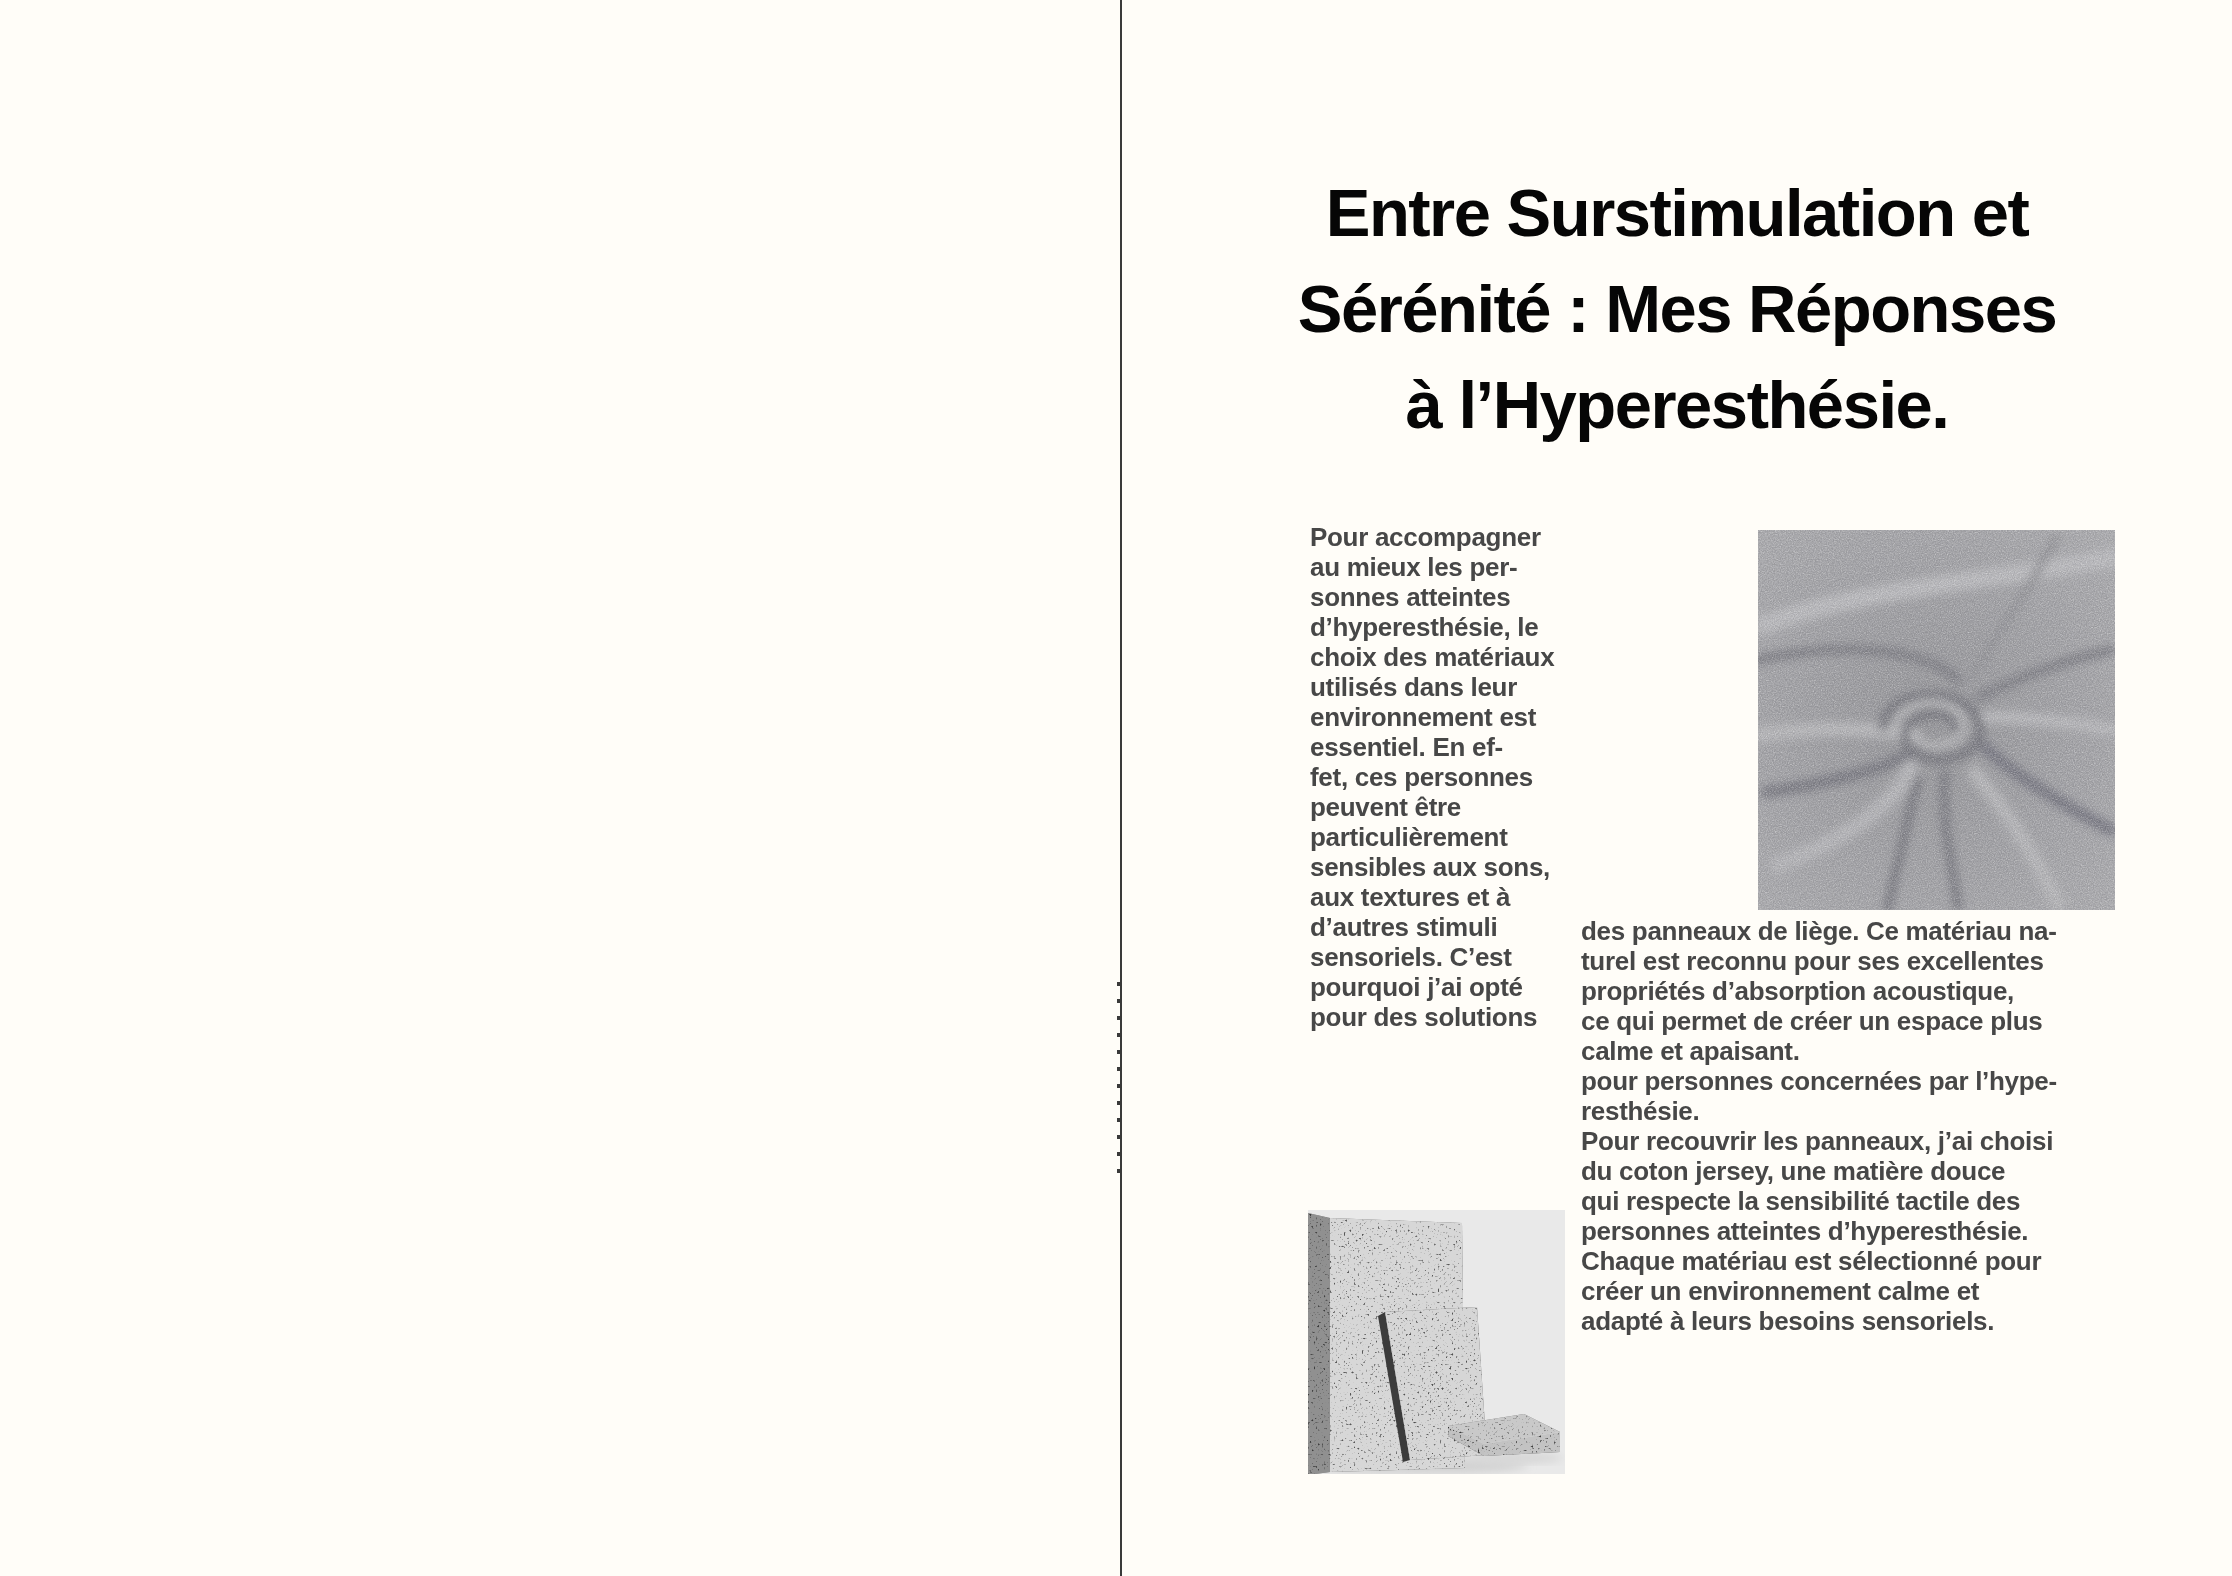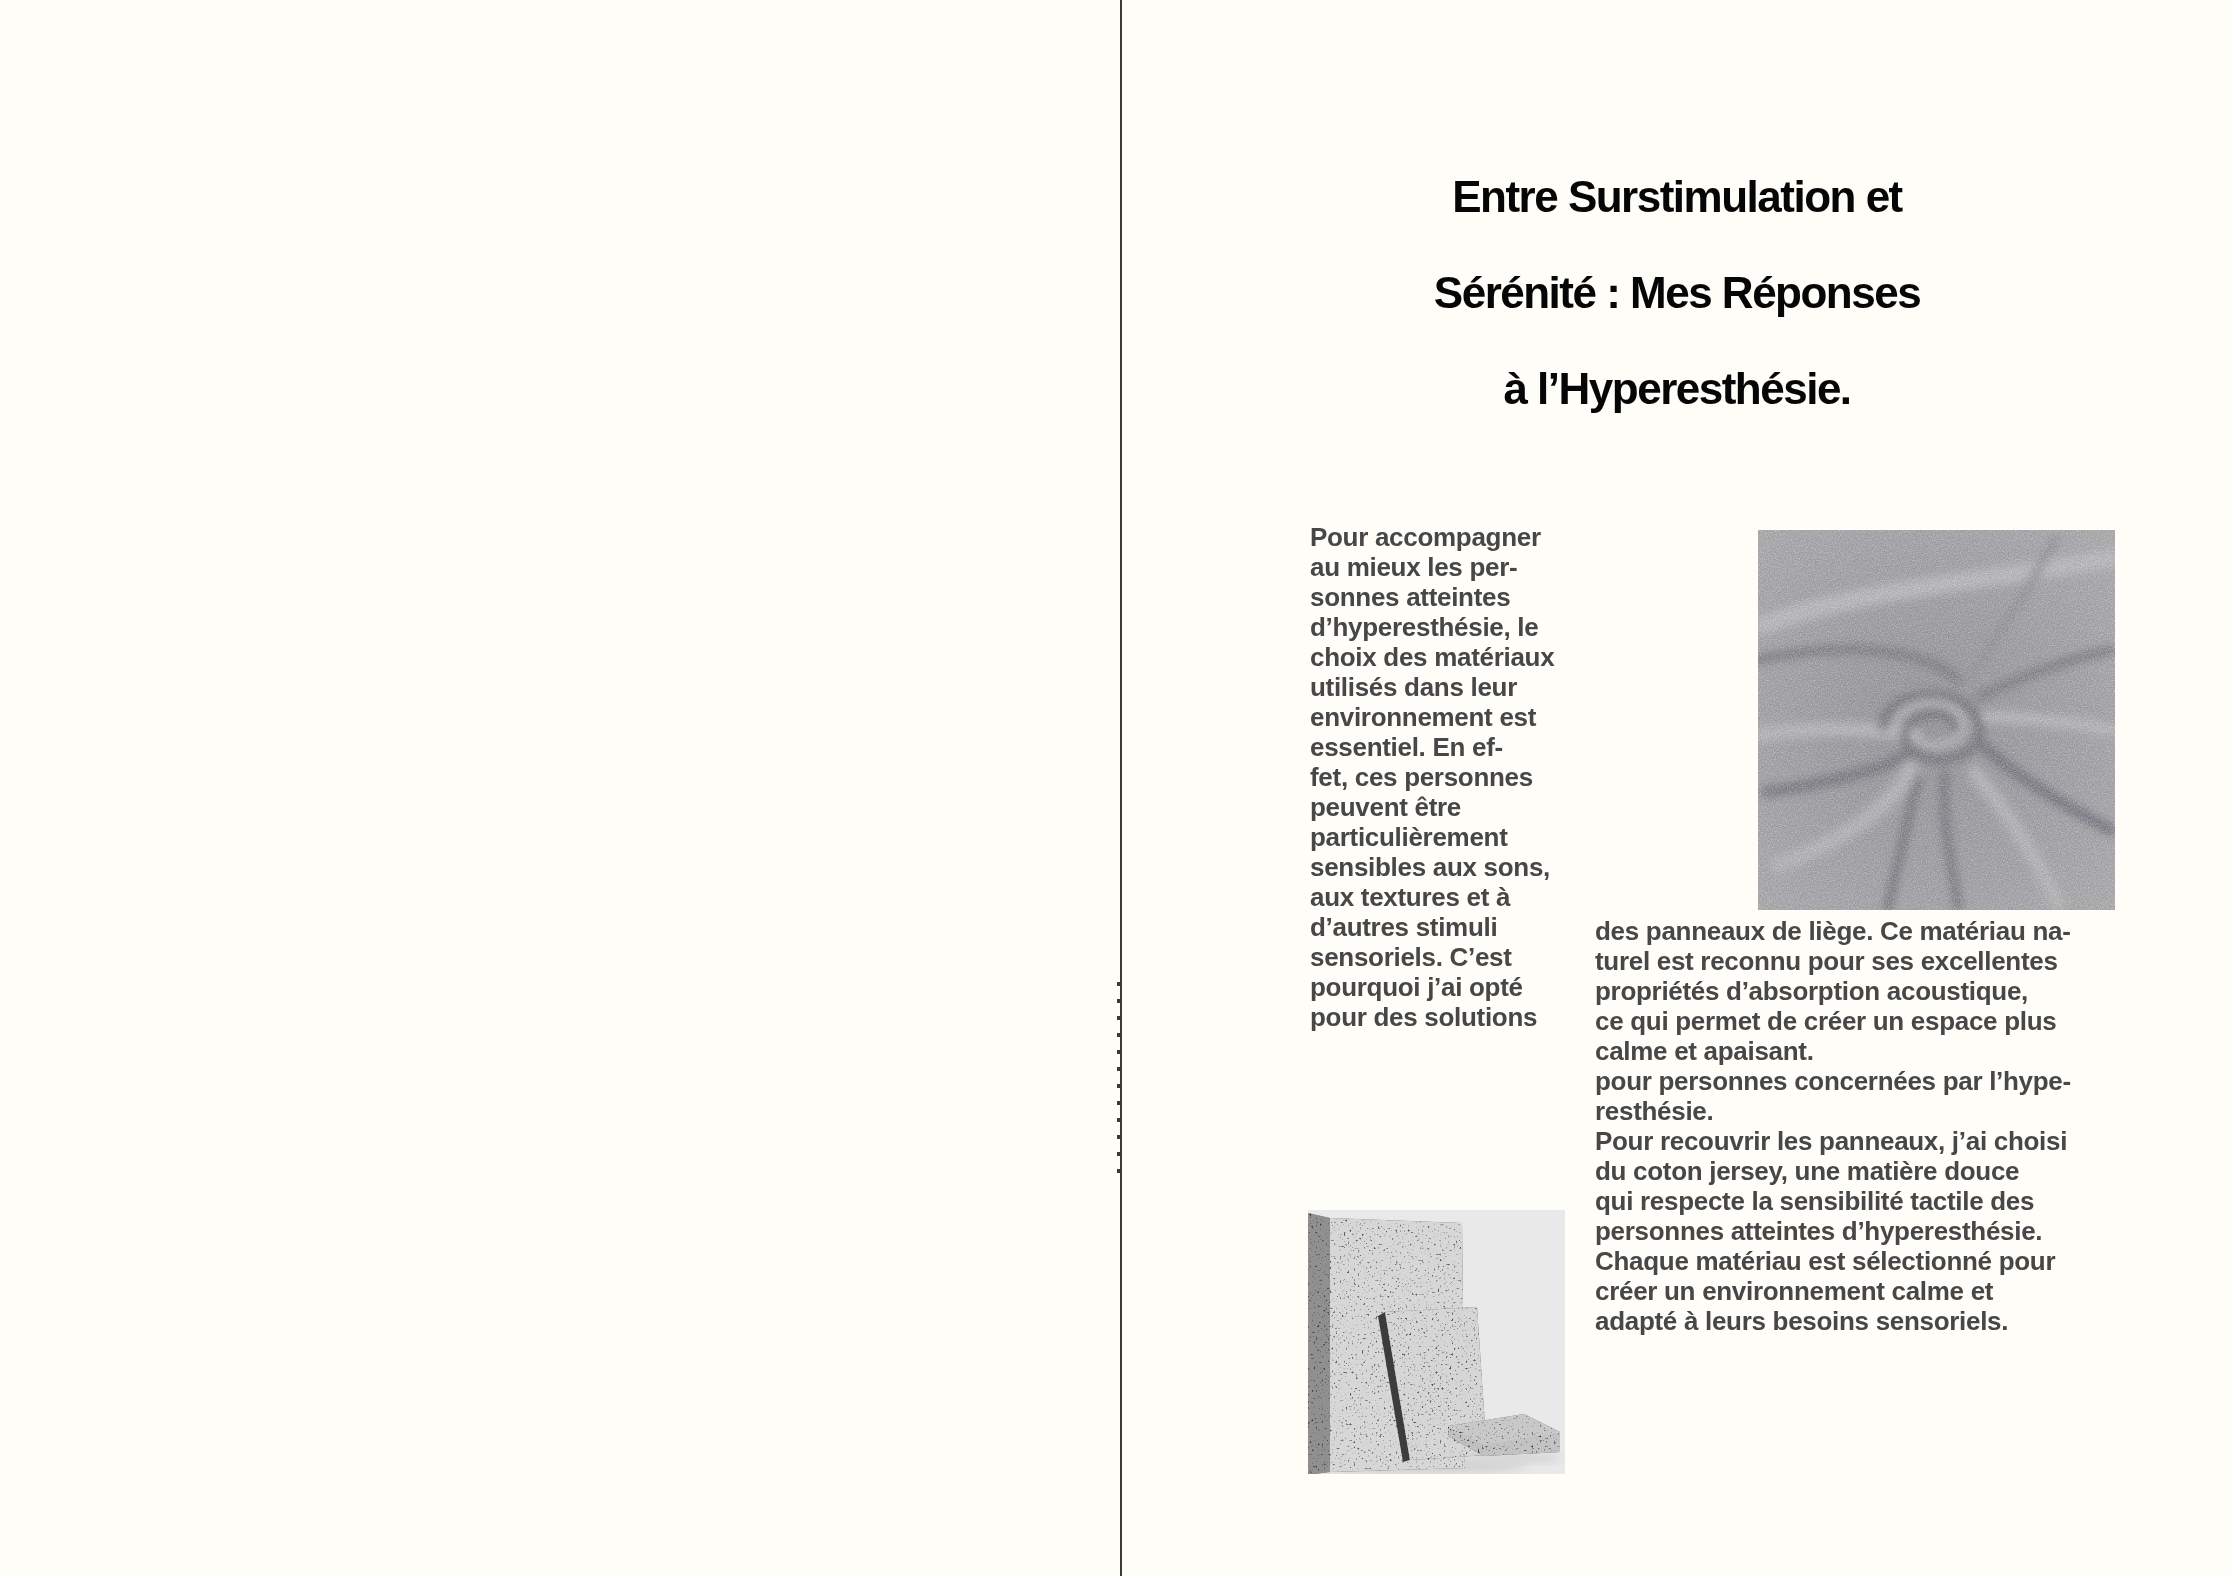--- a/index.html
+++ b/index.html
@@ -9,30 +9,30 @@
   }
   .left-page{position:absolute;left:0;top:0;width:1120px;height:1576px;}
   .divider{position:absolute;left:1120px;top:0;width:2px;height:1576px;background:#3a3a3a;}
   .divider-dashes{
     position:absolute;left:1117px;top:982px;width:3px;height:192px;
     background:repeating-linear-gradient(to bottom,#3a3a3a 0 4px,transparent 4px 17px);
   }
   .right-page{position:absolute;left:1122px;top:0;width:1110px;height:1576px;}
   .article-title{
     position:absolute;left:0;top:120px;width:1110px;
-    text-align:center;font-weight:700;font-size:44px;line-height:96px;
+    text-align:center;font-weight:700;font-size:67px;line-height:96px;
     letter-spacing:-1.5px;color:#060606;white-space:pre-line;
   }
   .body-text{
     position:absolute;font-size:26px;line-height:30px;font-weight:700;
     color:#474747;letter-spacing:-0.3px;white-space:pre-line;
   }
   .col-left{left:188px;top:522px;width:285px;}
   .col-wrap{left:483px;top:522px;width:170px;}
-  .para-bottom{left:473px;top:916px;width:565px;}
+  .para-bottom{left:459px;top:916px;width:565px;}
   .fabric-photo{position:absolute;left:636px;top:530px;width:357px;height:380px;}
   .cork-photo{position:absolute;left:186px;top:1210px;width:257px;height:264px;}
   .fabric-photo svg,.cork-photo svg{display:block;}
 </style>
 </head>
 <body>
 
 <div class="spread">
 
   <div class="left-page"></div>

